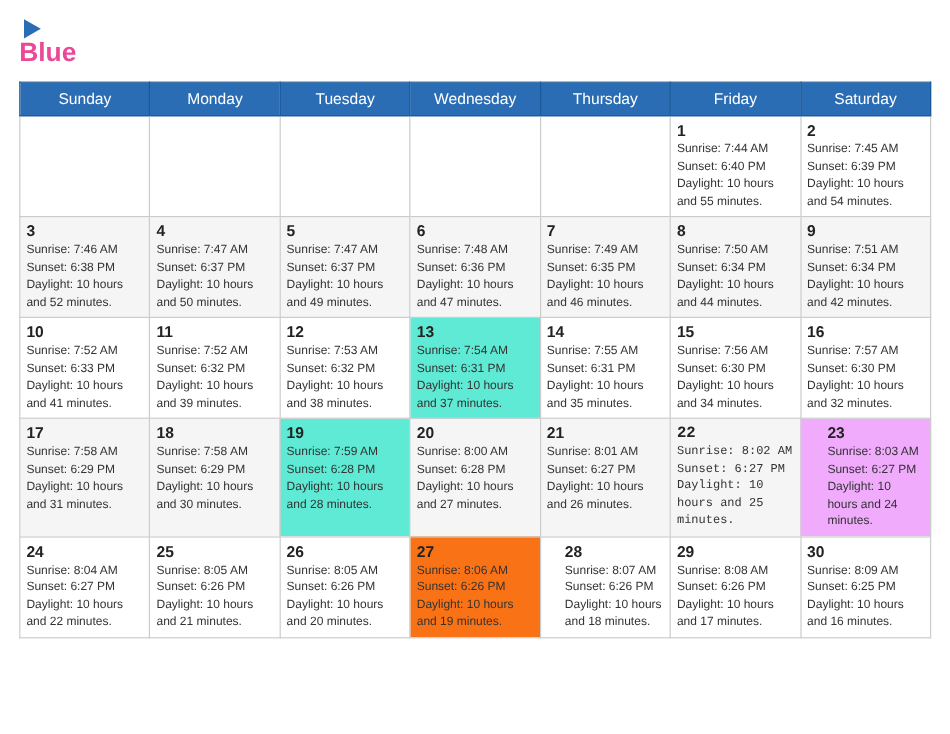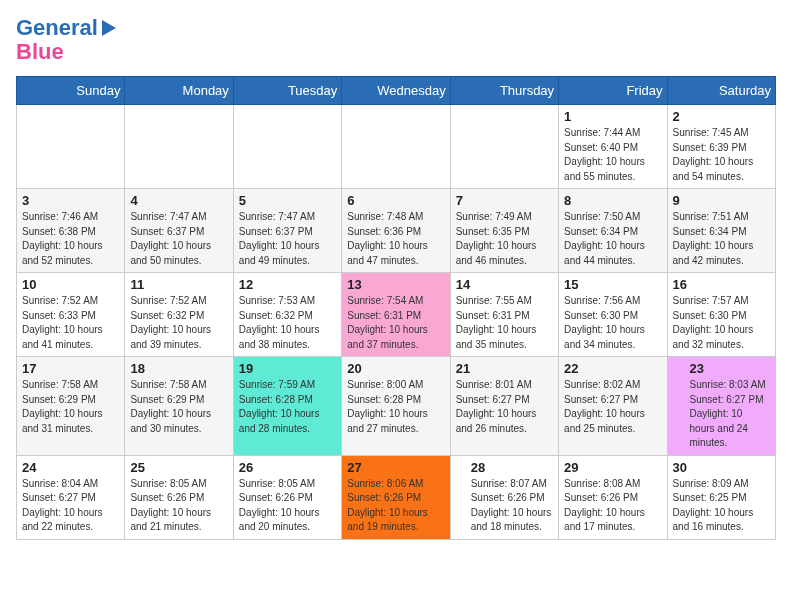--- a/index.html
+++ b/index.html
@@ -55,21 +55,21 @@
     }
     .calendar {
       width: 100%;
       border-collapse: collapse;
       font-size: 11px;
     }
     .calendar th {
       background: #2a6db5;
       color: #fff;
       padding: 6px 4px;
-      text-align: right;
+      text-align: center;
       font-size: 13px;
       font-weight: normal;
       border: 1px solid #1a5a9a;
     }
     .calendar td {
       border: 1px solid #ccc;
       vertical-align: top;
       padding: 4px 5px;
       min-height: 80px;
       width: 108px;
@@ -98,23 +98,20 @@
     .calendar td.empty {
       background: #fff !important;
     }
   </style>
 </head>
 <body>
 
 <div class="header">
   <div class="logo">
     <div class="logo-row">
-      <span class="logo-text">
-        <span class="blue">General</span>
-      </span>
       <span class="logo-arrow"></span>
     </div>
     <span class="logo-text" style="color:#ec4899; font-size:22px;">Blue</span>
   </div>
   <div class="title-block">
     <div class="month-title"></div>
     <div class="location"></div>
   </div>
 </div>
 
@@ -182,21 +179,21 @@
           <div class="day-info">Sunrise: 7:52 AM<br>Sunset: 6:33 PM<br>Daylight: 10 hours and 41 minutes.</div>
         </td>
         <td style="background: rgb(255, 255, 255);">
           <span class="day-num">11</span>
           <div class="day-info">Sunrise: 7:52 AM<br>Sunset: 6:32 PM<br>Daylight: 10 hours and 39 minutes.</div>
         </td>
         <td style="background: rgb(255, 255, 255);">
           <span class="day-num">12</span>
           <div class="day-info">Sunrise: 7:53 AM<br>Sunset: 6:32 PM<br>Daylight: 10 hours and 38 minutes.</div>
         </td>
-        <td style="background: #f9a8d4;">
+        <td style="background: #5eead4;">
           <span class="day-num">13</span>
           <div class="day-info">Sunrise: 7:54 AM<br>Sunset: 6:31 PM<br>Daylight: 10 hours and 37 minutes.</div>
         </td>
         <td style="background: rgb(255, 255, 255);">
           <span class="day-num">14</span>
           <div class="day-info">Sunrise: 7:55 AM<br>Sunset: 6:31 PM<br>Daylight: 10 hours and 35 minutes.</div>
         </td>
         <td style="background: rgb(255, 255, 255);">
           <span class="day-num">15</span>
           <div class="day-info">Sunrise: 7:56 AM<br>Sunset: 6:30 PM<br>Daylight: 10 hours and 34 minutes.</div>
@@ -220,21 +217,21 @@
           <div class="day-info">Sunrise: 7:59 AM<br>Sunset: 6:28 PM<br>Daylight: 10 hours and 28 minutes.</div>
         </td>
         <td style="background: rgb(245, 245, 245);">
           <span class="day-num">20</span>
           <div class="day-info">Sunrise: 8:00 AM<br>Sunset: 6:28 PM<br>Daylight: 10 hours and 27 minutes.</div>
         </td>
         <td style="background: rgb(245, 245, 245);">
           <span class="day-num">21</span>
           <div class="day-info">Sunrise: 8:01 AM<br>Sunset: 6:27 PM<br>Daylight: 10 hours and 26 minutes.</div>
         </td>
-        <td style="background: rgb(245, 245, 245);">
+        <td style="background: rgb(245, 245, 245); font-family: Liberation Mono, monospace;">
           <span class="day-num">22</span>
           <div class="day-info">Sunrise: 8:02 AM<br>Sunset: 6:27 PM<br>Daylight: 10 hours and 25 minutes.</div>
         </td>
         <td style="background: #f0abfc; padding-left: 22px;">
           <span class="day-num">23</span>
           <div class="day-info">Sunrise: 8:03 AM<br>Sunset: 6:27 PM<br>Daylight: 10 hours and 24 minutes.</div>
         </td>
       </tr>
       <tr>
         <td style="background: rgb(255, 255, 255);">

